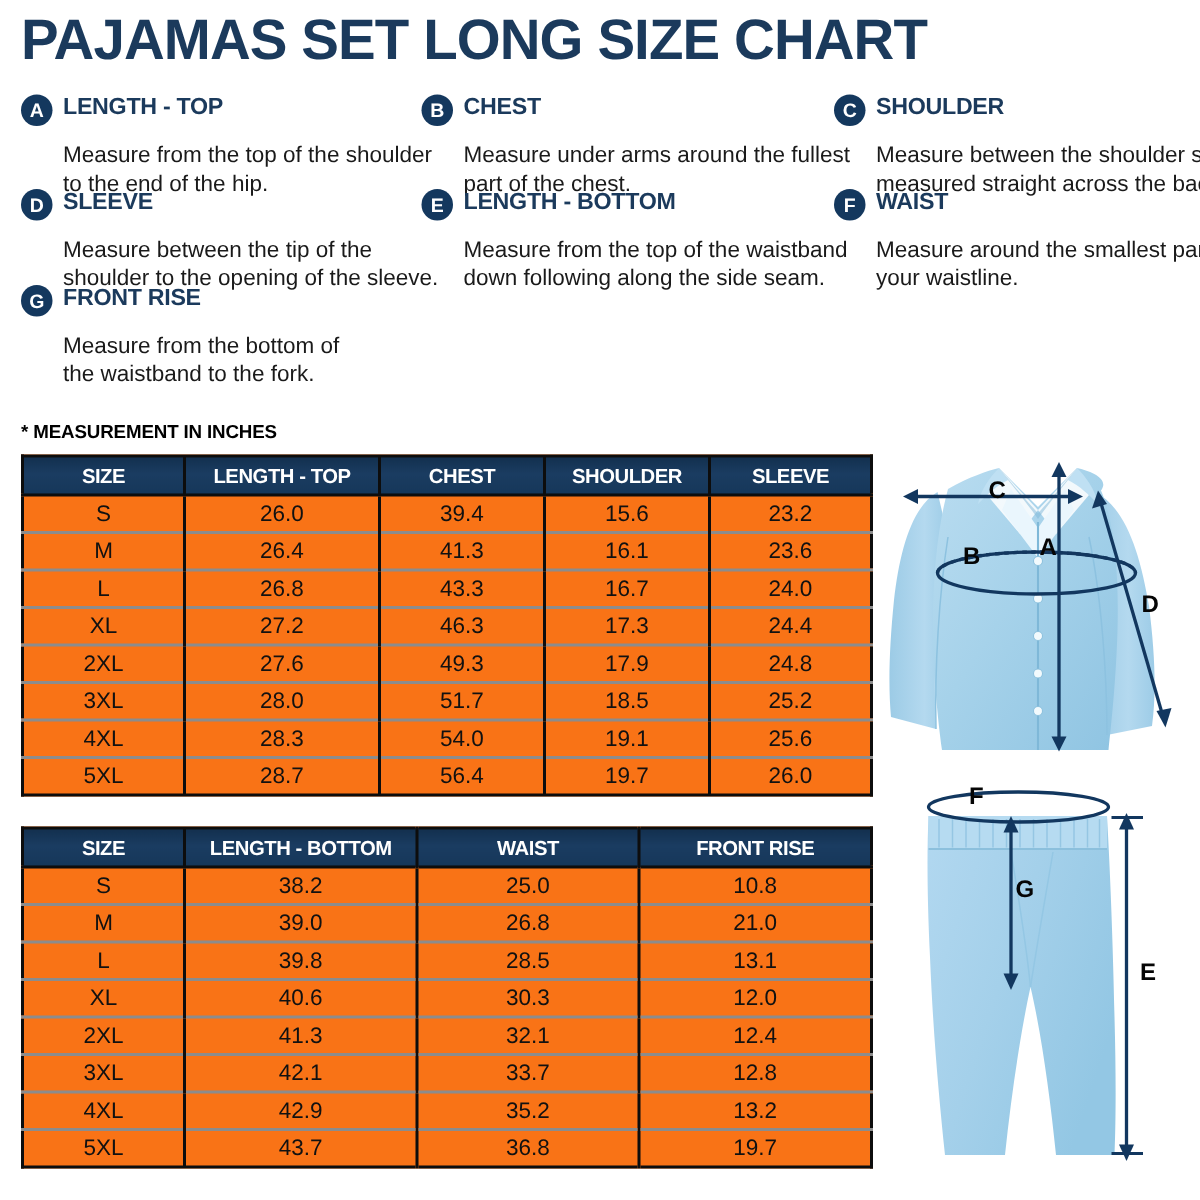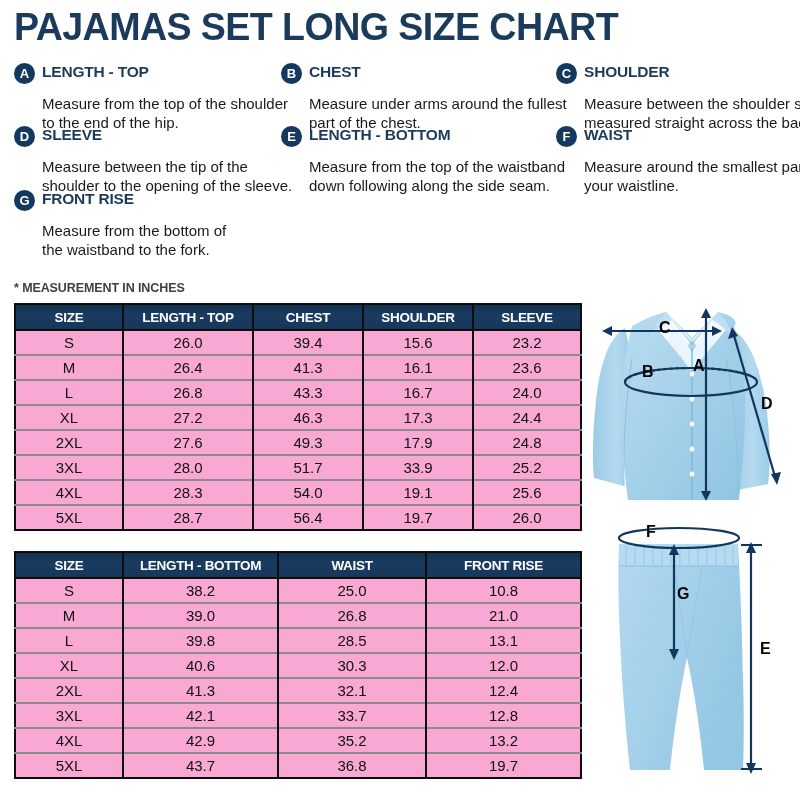--- a/index.html
+++ b/index.html
@@ -42,27 +42,27 @@
   .g-desc.wide{width:265px;}
 
   
   .sec-title{
     position:absolute;left:13px;top:252px;
     font-size:23px;font-weight:bold;color:#1b3a5c;
     letter-spacing:-0.4px;white-space:nowrap;
   }
   .sec-sub{
     position:absolute;left:14px;top:281px;
-    font-size:12.5px;font-weight:bold;color:#404040;
+    font-size:12.5px;font-weight:bold;color:#000000;
     letter-spacing:-0.1px;white-space:nowrap;
   }
 
   
   .tbl{position:absolute;border-collapse:collapse;table-layout:fixed;
-       border:2px solid #0d0d0d;background:#f9a8d4;}
+       border:2px solid #0d0d0d;background:#f97316;}
   .tbl th{
     background:linear-gradient(180deg,#13304f 0%,#1a3c61 45%,#16375a 100%);
     color:#ffffff;font-size:13.5px;font-weight:bold;
     letter-spacing:-0.3px;height:24px;padding:0;
     border-right:2px solid #0d0d0d;text-align:center;
     white-space:nowrap;
   }
   .tbl th:last-child{border-right:none;}
   .tbl td{
     height:23px;padding:0;text-align:center;
@@ -190,21 +190,21 @@
           <td>2XL</td>
           <td>27.6</td>
           <td>49.3</td>
           <td>17.9</td>
           <td>24.8</td>
         </tr>
         <tr>
           <td>3XL</td>
           <td>28.0</td>
           <td>51.7</td>
-          <td>33.9</td>
+          <td>18.5</td>
           <td>25.2</td>
         </tr>
         <tr>
           <td>4XL</td>
           <td>28.3</td>
           <td>54.0</td>
           <td>19.1</td>
           <td>25.6</td>
         </tr>
         <tr>

